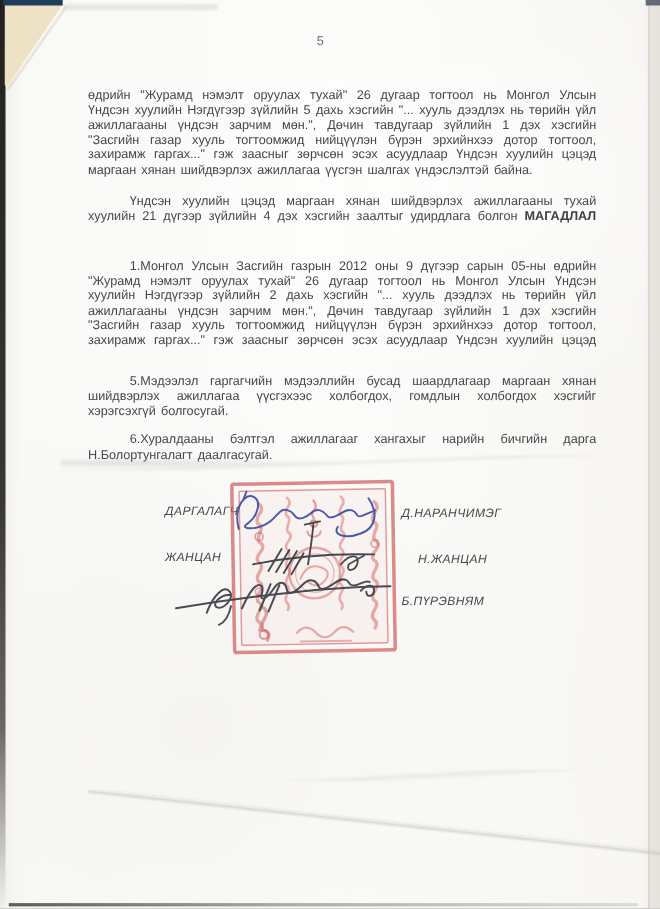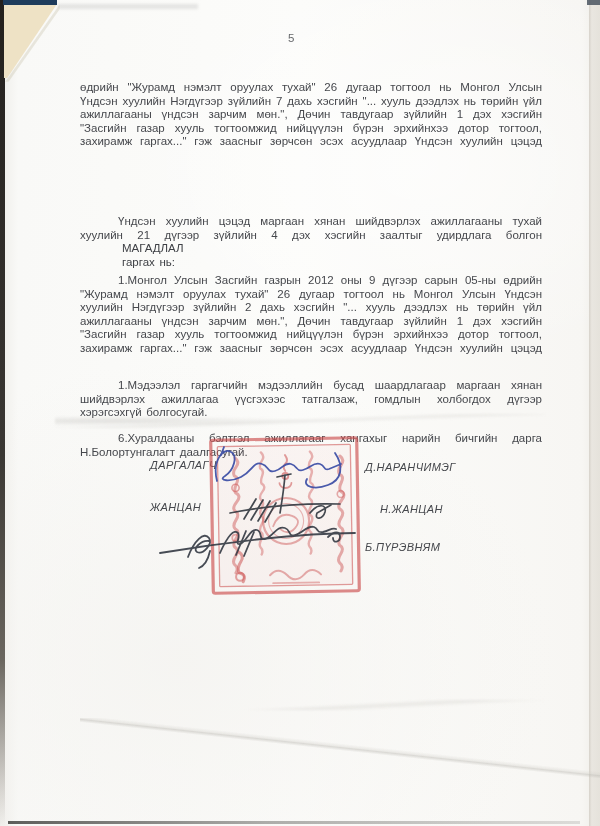--- a/index.html
+++ b/index.html
@@ -38,22 +38,22 @@
     background:linear-gradient(177deg,transparent 40%,rgba(205,203,198,.35) 50%,transparent 62%);filter:blur(1px);}
 
   .pageno{position:absolute;left:288px;top:32px;font-size:11.5px;color:#66686b;}
 
   .bodytext{position:absolute;left:80px;width:462px;font-size:11.5px;line-height:13.5px;
     color:#45474c;word-spacing:1.5px;}
   .para{position:absolute;left:0;width:462px;}
   .p1{top:81px;} .p2{top:177px;} .p3{top:236px;} .p4{top:341px;} .p5{top:394px;}
   .tline{text-align:justify;text-align-last:justify;}
   .tline.tlast{text-align-last:left;}
-  .tline.tindent{padding-left:38px;margin-top:38px;}
-  .tline b{font-weight:normal;color:#3e4045;margin-left:42px;}
+  .tline.tindent{padding-left:38px;}
+  .tline b{font-weight:bold;color:#3e4045;}
 
   .siglabel{position:absolute;font-size:11px;letter-spacing:.4px;color:#45474c;font-style:italic;}
   .lab-chair{left:150px;top:459px;} .name-chair{left:365px;top:461px;}
   .lab-memb{left:150px;top:501px;}  .name-m1{left:380px;top:503px;}
   .name-m2{left:365px;top:541px;}
 
   .sigsvg{position:absolute;left:150px;top:425px;width:230px;height:180px;pointer-events:none;}
   .stampwash{opacity:.9;}
 </style>
 </head>
@@ -71,41 +71,41 @@
   <div class="edge-bottom"></div>
   <div class="crease-low"></div>
   <div class="crease-mid"></div>
   <div class="streak-700"></div>
 
   <div class="pageno">5</div>
 
   <div class="bodytext">
     <div class="para p1">
         <div class="tline">өдрийн "Журамд нэмэлт оруулах тухай" 26 дугаар тогтоол нь Монгол Улсын</div>
-        <div class="tline">Үндсэн хуулийн Нэгдүгээр зүйлийн 7 дахь хэсгийн "... хууль дээдлэх нь төрийн үйл</div>
+        <div class="tline">Үндсэн хуулийн Нэгдүгээр зүйлийн 5 дахь хэсгийн "... хууль дээдлэх нь төрийн үйл</div>
         <div class="tline">ажиллагааны үндсэн зарчим мөн.", Дөчин тавдугаар зүйлийн 1 дэх хэсгийн</div>
         <div class="tline">"Засгийн газар хууль тогтоомжид нийцүүлэн бүрэн эрхийнхээ дотор тогтоол,</div>
         <div class="tline">захирамж гаргах..." гэж заасныг зөрчсөн эсэх асуудлаар Үндсэн хуулийн цэцэд</div>
+        <div class="tline tlast">маргаан хянан шийдвэрлэх ажиллагаа үүсгэн шалгах үндэслэлтэй байна.</div>
       </div>
     <div class="para p2">
         <div class="tline tindent">Үндсэн хуулийн цэцэд маргаан хянан шийдвэрлэх ажиллагааны тухай</div>
         <div class="tline">хуулийн 21 дүгээр зүйлийн 4 дэх хэсгийн заалтыг удирдлага болгон <b>МАГАДЛАЛ</b></div>
-        <div class="tline tlast"><b>гаргах нь:</b></div>
       </div>
     <div class="para p3">
         <div class="tline tindent">1.Монгол Улсын Засгийн газрын 2012 оны 9 дүгээр сарын 05-ны өдрийн</div>
         <div class="tline">"Журамд нэмэлт оруулах тухай" 26 дугаар тогтоол нь Монгол Улсын Үндсэн</div>
         <div class="tline">хуулийн Нэгдүгээр зүйлийн 2 дахь хэсгийн "... хууль дээдлэх нь төрийн үйл</div>
         <div class="tline">ажиллагааны үндсэн зарчим мөн.", Дөчин тавдугаар зүйлийн 1 дэх хэсгийн</div>
         <div class="tline">"Засгийн газар хууль тогтоомжид нийцүүлэн бүрэн эрхийнхээ дотор тогтоол,</div>
         <div class="tline">захирамж гаргах..." гэж заасныг зөрчсөн эсэх асуудлаар Үндсэн хуулийн цэцэд</div>
       </div>
     <div class="para p4">
-        <div class="tline tindent">1.Мэдээлэл гаргагчийн мэдээллийн бусад шаардлагаар маргаан хянан</div>
-        <div class="tline">шийдвэрлэх ажиллагаа үүсгэхээс татгалзаж, гомдлын холбогдох дүгээр</div>
+        <div class="tline tindent">5.Мэдээлэл гаргагчийн мэдээллийн бусад шаардлагаар маргаан хянан</div>
+        <div class="tline">шийдвэрлэх ажиллагаа үүсгэхээс холбогдох, гомдлын холбогдох хэсгийг</div>
         <div class="tline tlast">хэрэгсэхгүй болгосугай.</div>
       </div>
     <div class="para p5">
         <div class="tline tindent">6.Хуралдааны бэлтгэл ажиллагааг хангахыг нарийн бичгийн дарга</div>
         <div class="tline tlast">Н.Болортунгалагт даалгасугай.</div>
       </div>
   </div>
 
   <div class="siglabel lab-chair">ДАРГАЛАГЧ</div>
   <div class="siglabel name-chair">Д.НАРАНЧИМЭГ</div>

